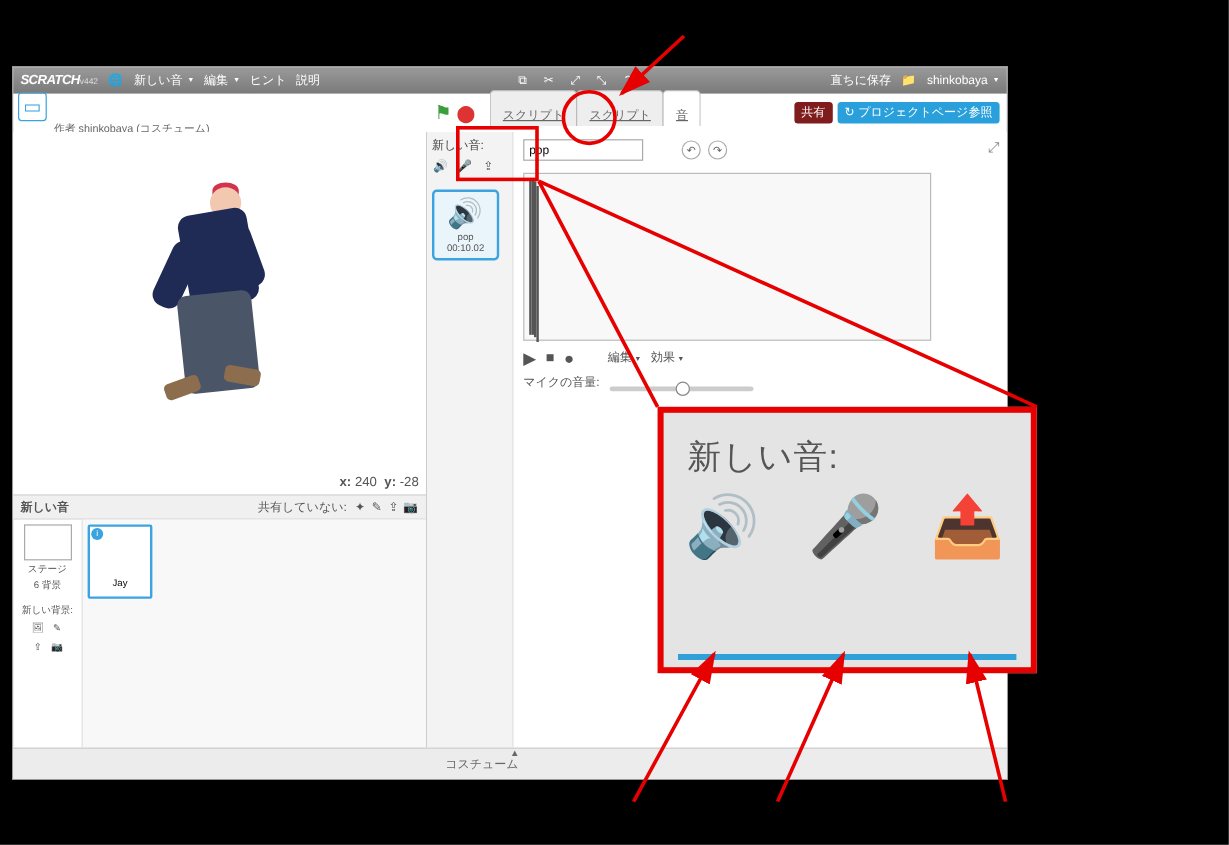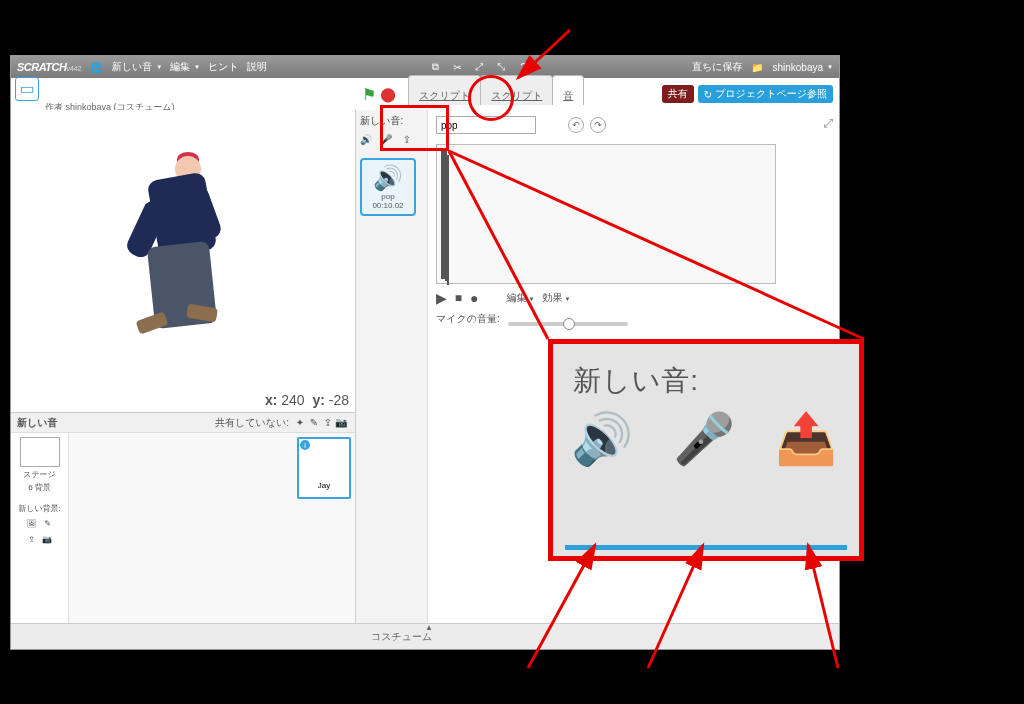--- a/index.html
+++ b/index.html
@@ -24,29 +24,29 @@
   .titlebar-left .subtitle { font-size:9px; color:#666; padding-left:30px;}
   .runflags { display:flex; align-items:center; gap:4px; padding:0 6px;}
   .tabs { display:flex; align-items:flex-end; height:22px; margin-left:6px;}
   .tab { font-size:10px; color:#666; padding:13px 10px 2px; border:1px solid #bbb; border-bottom:none; border-radius:4px 4px 0 0; background:#eee; margin-right:-1px;text-decoration:underline;}
   .tab.active { background:#fff;}
   .tabbar-right { margin-left:auto; display:flex; gap:4px; padding-right:6px; align-items:center;}
   
   .main { display:flex; height:calc(100% - 54px - 26px);}
   .leftcol { width:345px; display:flex; flex-direction:column; border-right:1px solid #ccc;}
   .stagearea { flex:1; background:#fff; position:relative; border-bottom:1px solid #ccc;}
-  .stagearea .coords { position:absolute; right:6px; bottom:4px; font-size:14px; color:#555;}
+  .stagearea .coords { position:absolute; right:6px; bottom:4px; font-size:11px; color:#555;}
   .spritehdr { display:flex; align-items:center; height:20px; font-size:10px; color:#555; padding:0 6px; background:#f0f0f0; border-bottom:1px solid #ddd;}
   .spritehdr .label { font-weight:bold; margin-right:auto;}
   .spritehdr .newlabel{ margin-right:4px;}
   .smicon { width:14px; height:14px; display:inline-flex; align-items:center; justify-content:center; color:#555;}
   .spritesplit { display:flex; height:190px;}
   .stagecol { width:58px; border-right:1px solid #ddd; display:flex; flex-direction:column; align-items:center; padding-top:4px; gap:2px; font-size:8px; color:#555;}
   .stagecol .stagethumb { width:40px; height:30px; border:1px solid #aaa; background:#fff;}
-  .spritelist { flex:1; padding:4px; display:flex; gap:4px; background:#f8f8f8;justify-content:flex-end;}
+  .spritelist { flex:1; padding:4px; display:flex; gap:4px; background:#f8f8f8;}
   .spritecard { width:54px; height:62px; border:2px solid #3aa3e0; border-radius:2px; background:#fff; display:flex; flex-direction:column; align-items:center; font-size:8px; padding-top:2px; position:relative;}
   .spritecard .i { position:absolute; left:1px; top:1px; width:10px; height:10px; border-radius:50%; background:#3aa3e0; color:#fff; font-size:7px; display:flex; align-items:center; justify-content:center;}
   
   .rightcol { flex:1; display:flex;}
   .newsound { width:72px; border-right:1px solid #ddd; background:#f3f3f3; padding:4px; font-size:10px; color:#444;}
   .newsound .iconsrow { display:flex; gap:6px; padding:4px 0;}
   .newsound .soundcard { margin-top:8px; width:56px; border:2px solid #3aa3e0; border-radius:4px; background:#e9f4fb; display:flex; flex-direction:column; align-items:center; padding:4px 0; font-size:8px; color:#555;}
   .editorpane { flex:1; padding:6px 8px; background:#fff; display:flex; flex-direction:column; gap:6px; position:relative;}
   .ed-top { display:flex; align-items:center; gap:6px;}
   .ed-top input { width:100px; height:18px; border:1px solid #aaa; font-size:10px; padding:0 4px;}

